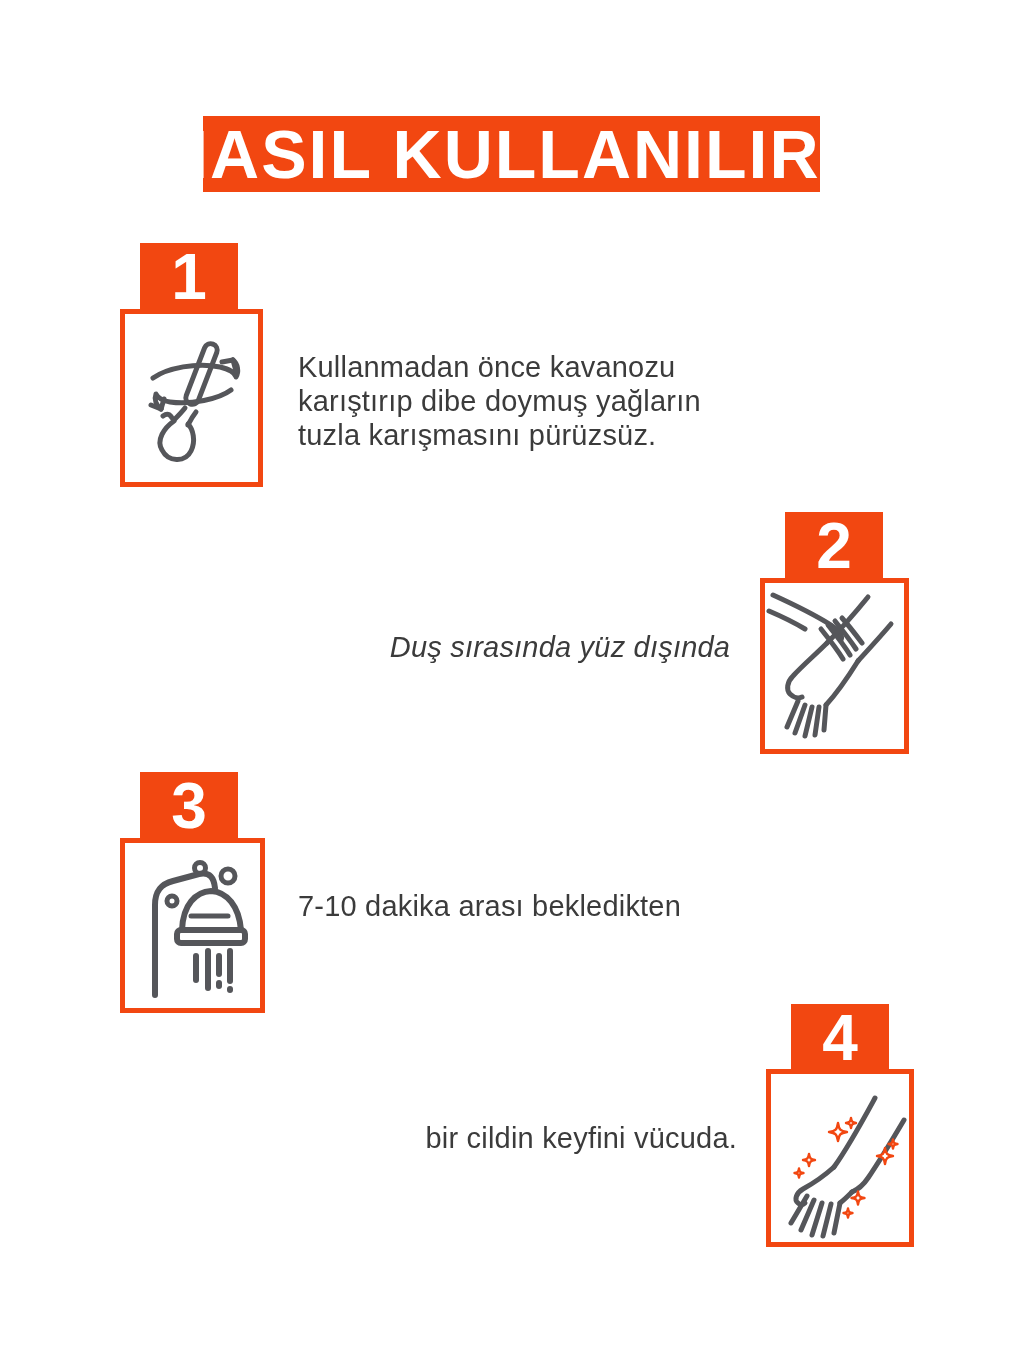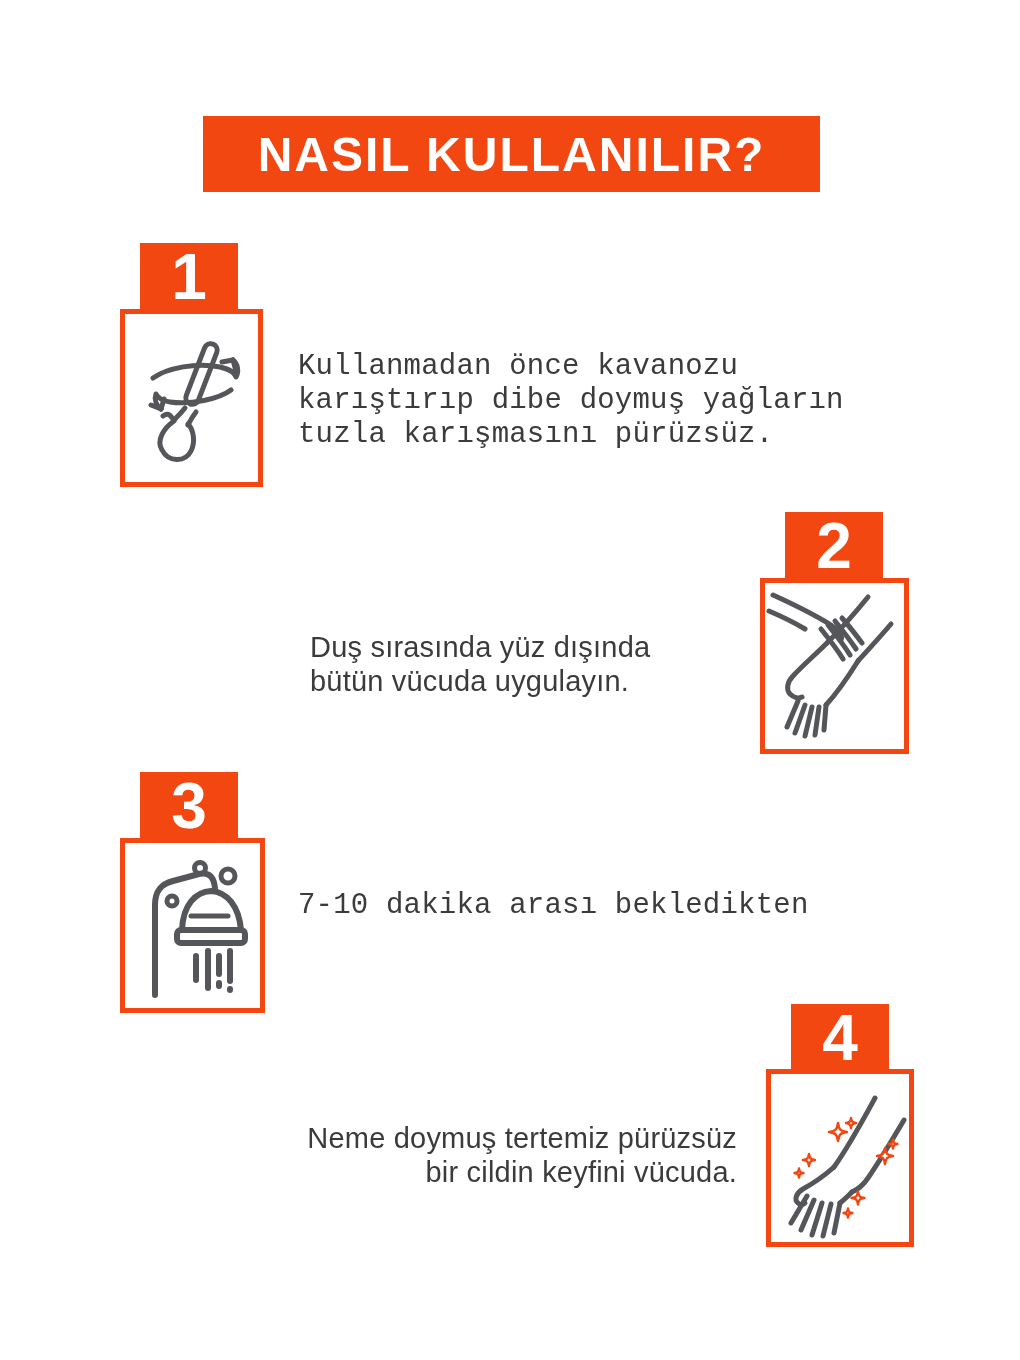--- a/index.html
+++ b/index.html
@@ -8,38 +8,38 @@
     --text:#3B3B3B;
   }
   html,body{margin:0;padding:0;background:#fff;}
   #canvas{
     position:relative;width:1020px;height:1360px;background:#fff;overflow:hidden;
     font-family:"Liberation Sans",sans-serif;
   }
   .banner{
     position:absolute;left:203px;top:116px;width:617px;height:76px;
     background:var(--accent);color:#fff;display:flex;align-items:center;justify-content:center;
-    font-weight:bold;font-size:48px;letter-spacing:2px;white-space:nowrap;
+    font-weight:bold;font-size:68px;letter-spacing:2px;white-space:nowrap;
   }
   .numbox{
     position:absolute;width:98px;height:68px;background:var(--accent);
     color:#fff;font-weight:bold;font-size:64px;
     display:flex;align-items:center;justify-content:center;line-height:1;
   }
   .iconbox{
     position:absolute;background:#fff;border:5px solid var(--accent);
     box-sizing:border-box;display:flex;align-items:center;justify-content:center;
   }
   .iconbox svg{display:block;width:100%;height:100%;}
   .steptext{
     position:absolute;color:var(--text);font-size:29px;line-height:34px;letter-spacing:0.2px;
     white-space:nowrap;
   }
-  .steptext.align-left{text-align:left;font-family:Liberation Mono, monospace;}
-  .steptext.align-center{text-align:left;}
+  .steptext.align-left{text-align:left;}
+  .steptext.align-center{text-align:center;font-style:italic;}
   .steptext.align-right{text-align:right;}
   .ink{stroke:var(--ink);fill:none;stroke-width:5;stroke-linecap:round;stroke-linejoin:round;}
   .ink-thick{stroke:var(--ink);fill:none;stroke-width:6;stroke-linecap:round;stroke-linejoin:round;}
   .ink-fillwhite{stroke:var(--ink);fill:#fff;stroke-width:5;stroke-linejoin:round;}
   .sparkle{stroke:var(--accent);fill:#fff;stroke-width:2.4;stroke-linejoin:round;vector-effect:non-scaling-stroke;}
 </style>
 </head>
 <body>
 
 <div id="canvas">
@@ -96,21 +96,20 @@
 
         <path class="ink" d="M33,118 L22,144"></path>
         <path class="ink" d="M40,122 L30,150"></path>
         <path class="ink" d="M47,124 L40,153"></path>
         <path class="ink" d="M54,124 L50,152"></path>
         <path class="ink" d="M61,122 L59,147"></path>
       </svg>
     </div>
     <div class="steptext align-center" style="left:310px;top:630px;width:500px;">
       <div>Duş sırasında yüz dışında</div>
-      <div>bütün vücuda uygulayın.</div>
     </div>
   </div>
 
   <div>
     <div class="numbox" style="left:140px;top:772px;">3</div>
     <div class="iconbox" style="left:120px;top:838px;width:145px;height:175px;">
       <svg viewBox="0 0 135 165">
 
         <path class="ink-thick" d="M30,152 L30,62 C30,48 36,41 48,38 L74,31 C85,28.5 89,35 90,45"></path>
 
@@ -158,18 +157,17 @@
           <path class="sparkle" transform="translate(38,86) scale(0.6)" d="M0,-10 C1.2,-2.5 2.5,-1.2 10,0 C2.5,1.2 1.2,2.5 0,10 C-1.2,2.5 -2.5,1.2 -10,0 C-2.5,-1.2 -1.2,-2.5 0,-10 Z"></path>
           <path class="sparkle" transform="translate(28,99) scale(0.45)" d="M0,-10 C1.2,-2.5 2.5,-1.2 10,0 C2.5,1.2 1.2,2.5 0,10 C-1.2,2.5 -2.5,1.2 -10,0 C-2.5,-1.2 -1.2,-2.5 0,-10 Z"></path>
           <path class="sparkle" transform="translate(114,82) scale(0.8)" d="M0,-10 C1.2,-2.5 2.5,-1.2 10,0 C2.5,1.2 1.2,2.5 0,10 C-1.2,2.5 -2.5,1.2 -10,0 C-2.5,-1.2 -1.2,-2.5 0,-10 Z"></path>
           <path class="sparkle" transform="translate(122,70) scale(0.45)" d="M0,-10 C1.2,-2.5 2.5,-1.2 10,0 C2.5,1.2 1.2,2.5 0,10 C-1.2,2.5 -2.5,1.2 -10,0 C-2.5,-1.2 -1.2,-2.5 0,-10 Z"></path>
           <path class="sparkle" transform="translate(87,124) scale(0.65)" d="M0,-10 C1.2,-2.5 2.5,-1.2 10,0 C2.5,1.2 1.2,2.5 0,10 C-1.2,2.5 -2.5,1.2 -10,0 C-2.5,-1.2 -1.2,-2.5 0,-10 Z"></path>
           <path class="sparkle" transform="translate(77,139) scale(0.45)" d="M0,-10 C1.2,-2.5 2.5,-1.2 10,0 C2.5,1.2 1.2,2.5 0,10 C-1.2,2.5 -2.5,1.2 -10,0 C-2.5,-1.2 -1.2,-2.5 0,-10 Z"></path>
         </g>
       </svg>
     </div>
     <div class="steptext align-right" style="left:237px;top:1121px;width:500px;">
-      <div>Neme doymuş tertemiz pürüzsüz</div>
       <div>bir cildin keyfini vücuda.</div>
     </div>
   </div>
 
 </div>
 
 </body></html>

